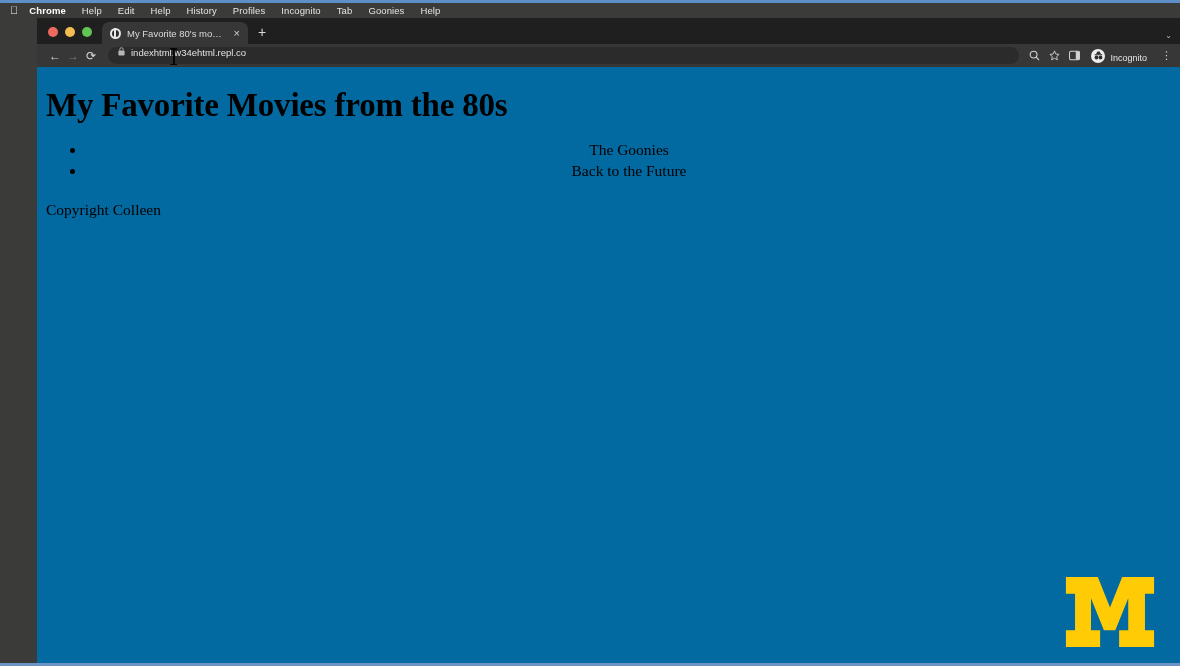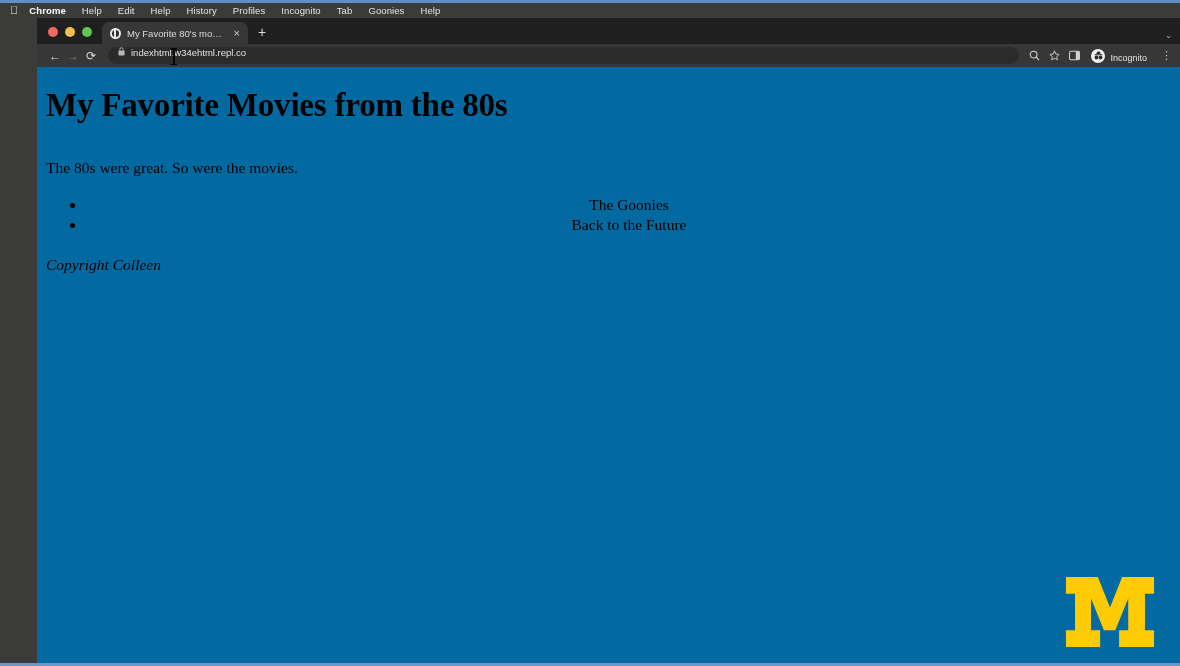--- a/index.html
+++ b/index.html
@@ -280,21 +280,20 @@
     padding-left: 40px;
     font-size: 15.5px;
     line-height: 1.32;
     text-align: center;
   }
   #movie-list li { margin: 0; }
   #page-footer {
     margin: 20px 0 0 0;
     font-size: 15.5px;
     line-height: 1.2;
-    font-style: italic;
   }
 
   
   #michigan-logo {
     position: absolute;
     right: 24px;
     bottom: 13px;
     width: 92px;
     height: 76px;
   }
@@ -386,21 +385,20 @@
         </span>
         <span id="incognito-label">Incognito</span>
       </span>
       <span id="menu-dots">⋮</span>
     </div>
   </div>
 
   <div id="page">
     <div id="page-inner">
       <h1 id="page-h1">My Favorite Movies from the 80s</h1>
-      <p id="page-p">The 80s were great. So were the movies.</p>
       <ul id="movie-list">
         <li>The Goonies</li>
         <li>Back to the Future</li>
       </ul>
       <p id="page-footer">Copyright Colleen</p>
     </div>
 
     <div id="michigan-logo">
       <svg viewBox="0 0 120 100" width="92" height="76" aria-hidden="true">
         <path d="M2 4 H44 L60 44 L76 4 H118 V26 H106 V74 H118 V96 H72 V74 H84 V32 L67 74 H52 L35 32 V74 H47 V96 H2 V74 H14 V26 H2 Z" fill="#FFCB05"></path>

